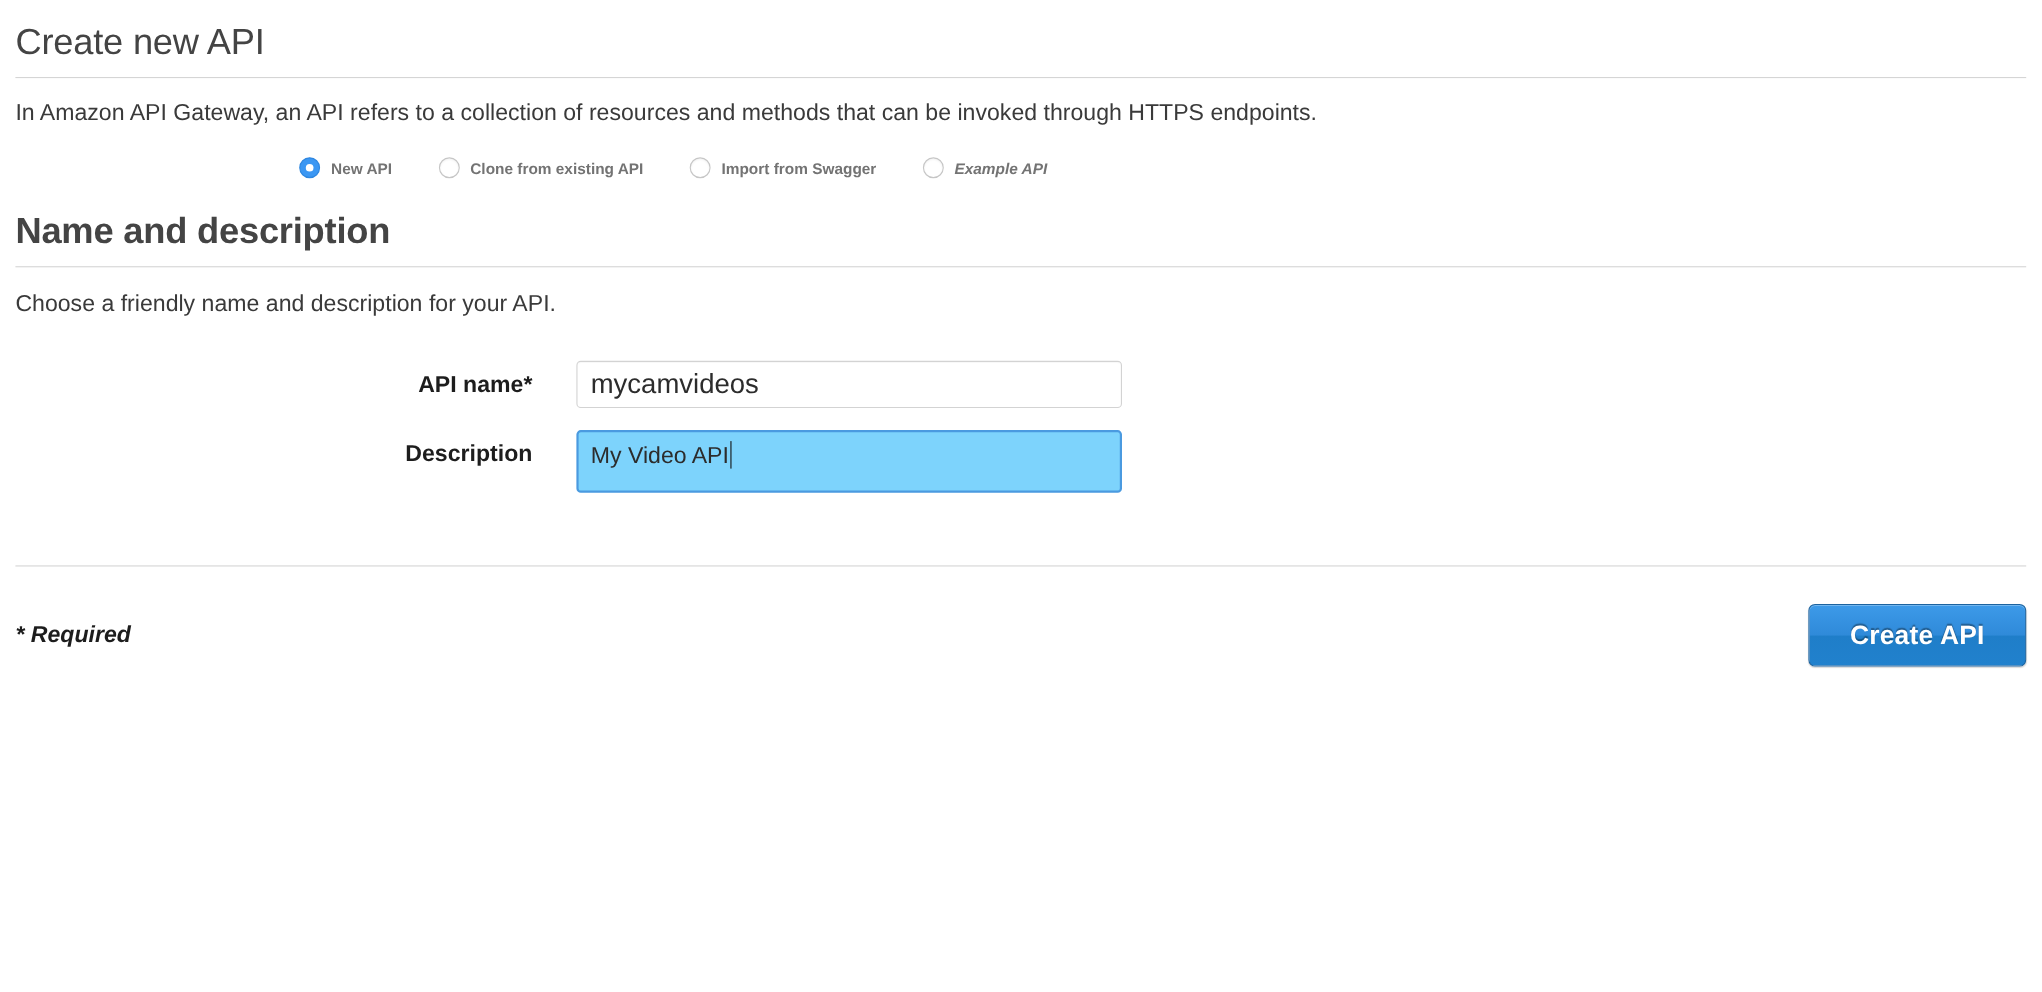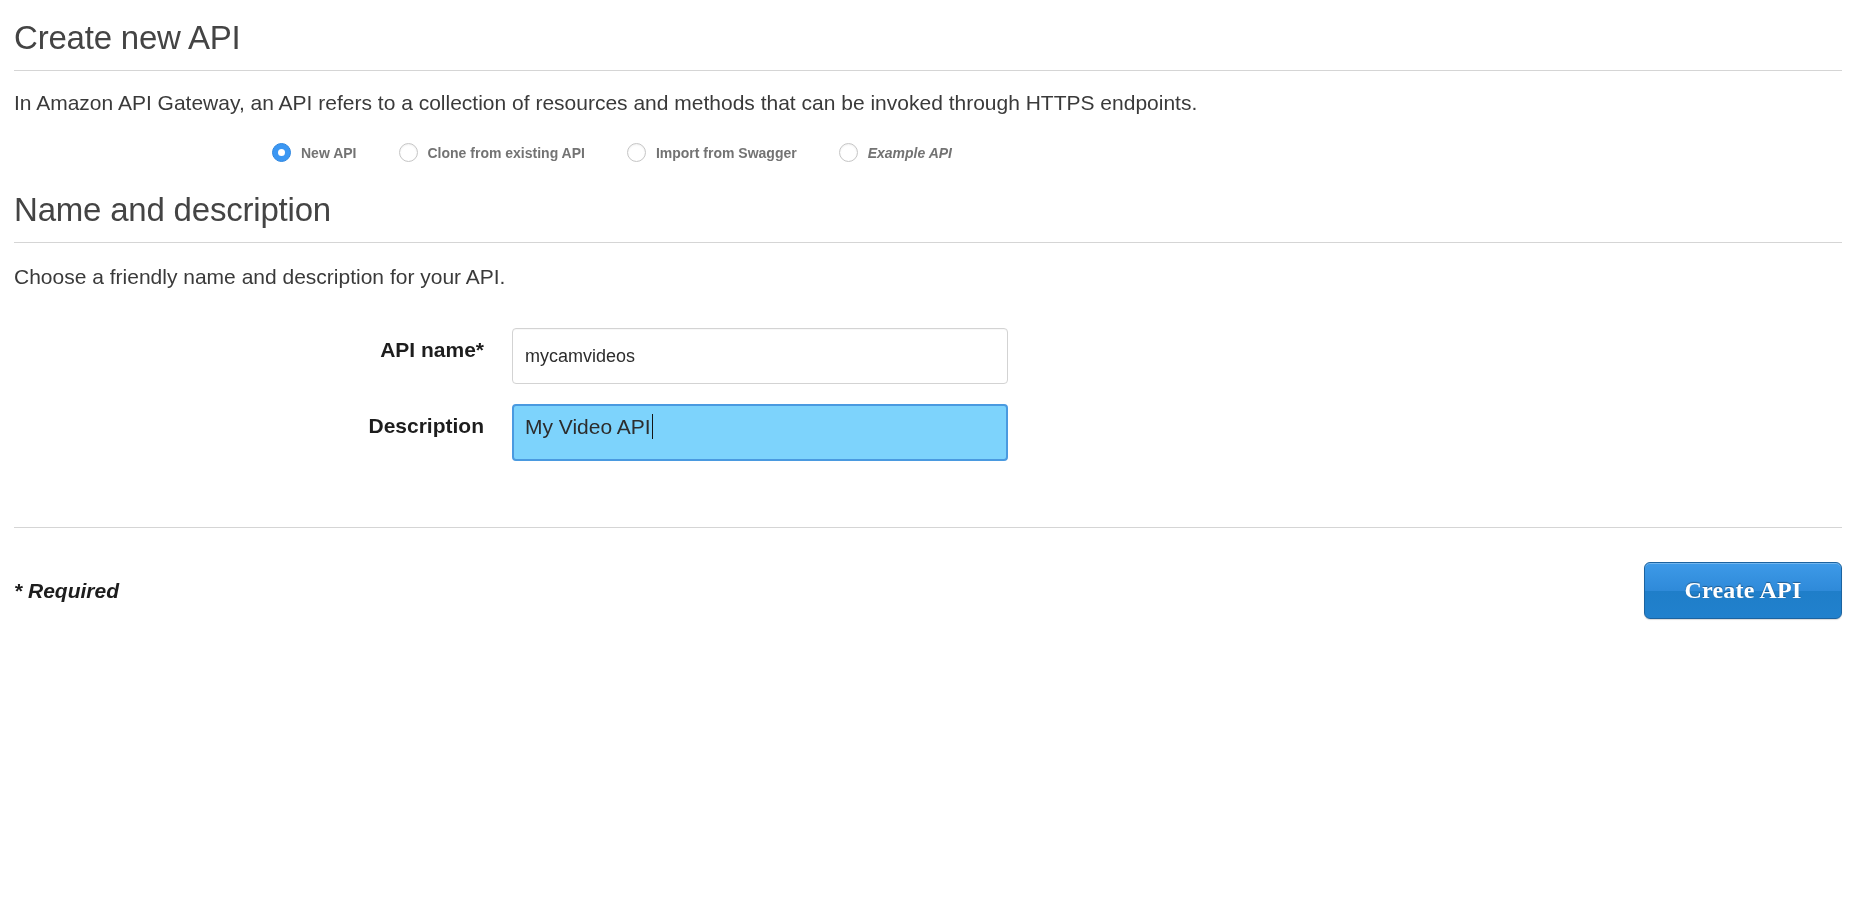--- a/index.html
+++ b/index.html
@@ -92,57 +92,59 @@
   .radio-label {
     font-size: 14px;
     font-weight: bold;
     color: #737373;
     white-space: nowrap;
   }
 
   
   .section-title.second {
     padding-top: 28px;
+    font-weight: bold;
   }
   .hint {
     font-size: 21px;
     color: #3a3a3a;
     line-height: 28px;
     margin: 20px 0 0 0;
   }
 
   
   .form {
     margin-top: 37px;
   }
   .form-row {
     display: flex;
     align-items: flex-start;
     margin-bottom: 20px;
+    gap: 12px;
   }
   .form-label {
     width: 470px;
     flex: 0 0 auto;
     text-align: right;
     padding-right: 0;
     font-size: 21px;
     font-weight: bold;
     color: #1d1d1d;
     line-height: 43px;
   }
   .form-control {
     margin-left: 28px;
   }
   .text-input {
     box-sizing: border-box;
     width: 496px;
-    height: 56px;
+    height: 43px;
     padding: 4px 12px;
     font-family: "Liberation Sans", sans-serif;
-    font-size: 18px;
+    font-size: 25px;
     color: #2c2c2c;
     background: #ffffff;
     border: 1px solid #d3d3d3;
     border-radius: 4px;
     outline: none;
     box-shadow: inset 0 1px 1px rgba(0,0,0,0.03);
   }
   .text-area-wrap {
     position: relative;
     box-sizing: border-box;
@@ -189,21 +191,21 @@
     font-style: italic;
   }
   .primary-button {
     box-sizing: border-box;
     width: 198px;
     height: 57px;
     border: 1px solid #1c639f;
     border-radius: 6px;
     background: linear-gradient(to bottom, #3d9ae8 0%, #2f8ad9 50%, #1f7ec9 51%, #2181cd 100%);
     color: #ffffff;
-    font-family: Liberation Serif, serif;
+    font-family: Liberation Sans, sans-serif;
     font-size: 24px;
     font-weight: bold;
     letter-spacing: 0.2px;
     text-shadow: 0 -1px 1px rgba(0,0,0,0.35);
     box-shadow: inset 0 1px 0 rgba(255,255,255,0.28), 0 1px 1px rgba(0,0,0,0.15);
     cursor: pointer;
   }
 </style>
 </head>
 <body>

